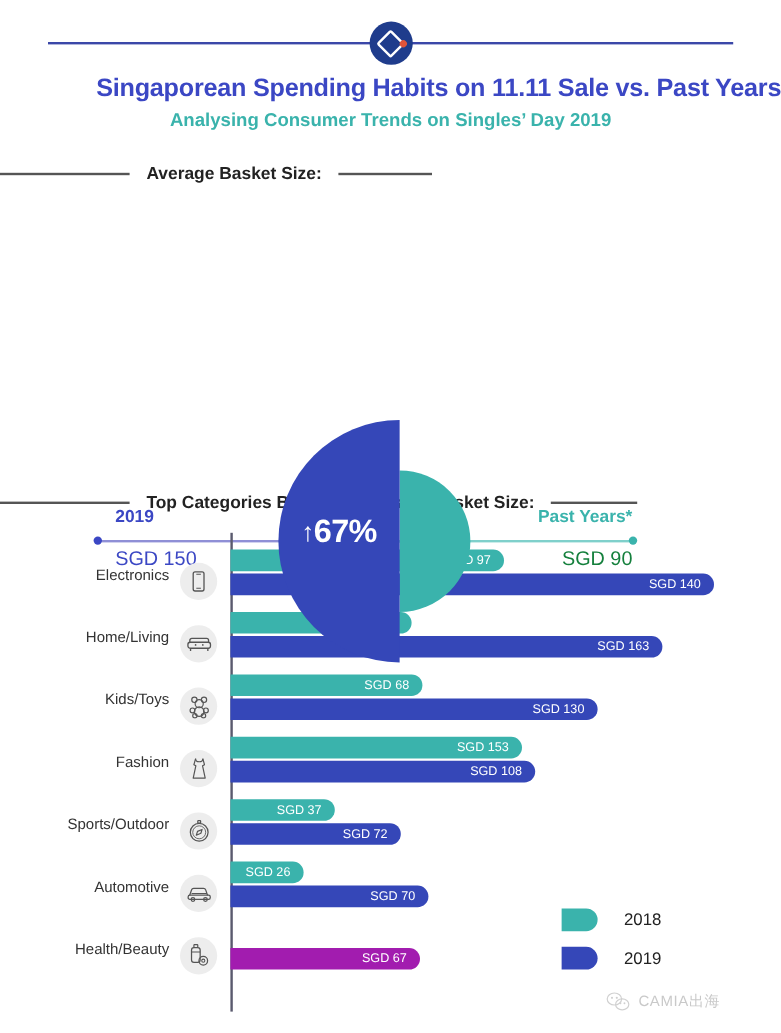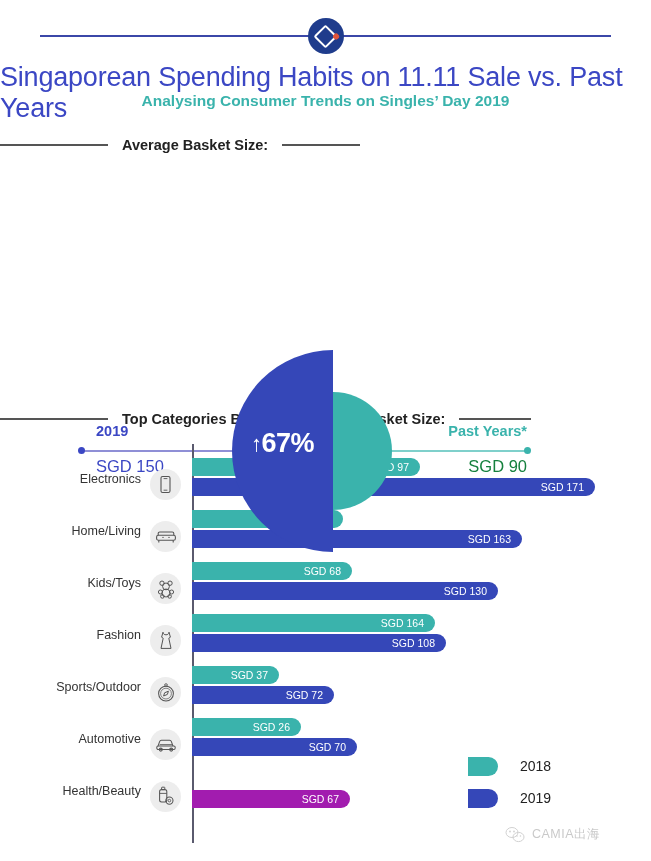--- a/index.html
+++ b/index.html
@@ -18,22 +18,22 @@
   .logo-diamond{
     width:13px;height:13px;border:2.4px solid #ffffff;transform:rotate(45deg);
     border-radius:2px;position:relative;
   }
   .logo-diamond:after{
     content:"";position:absolute;right:-4px;top:-4px;width:6px;height:6px;
     background:#e0543a;border-radius:50%;
   }
   
   .title{
-    position:absolute;left:0;right:0;top:62px;text-align:left;
-    font-size:27px;font-weight:normal;color:#3b47c4;letter-spacing:-0.2px;
+    position:absolute;left:0;right:0;top:62px;text-align:right;
+    font-size:21px;font-weight:bold;color:#3b47c4;letter-spacing:-0.2px;
   }
   .subtitle{
     position:absolute;left:0;right:0;top:92px;text-align:center;
     font-size:15.5px;color:#3ab3ac;font-weight:bold;
   }
   
   .section-head{
     position:absolute;left:0;right:0;display:flex;align-items:center;
     gap:14px;
   }
@@ -163,39 +163,39 @@
           <svg width="17" height="19" viewBox="0 0 17 19">
             <rect x="4" y="1.5" width="9" height="16" rx="1.6" fill="none" stroke="#555" stroke-width="1.1"></rect>
             <line x1="6.6" y1="3.6" x2="10.4" y2="3.6" stroke="#555" stroke-width="0.9"></line>
             <line x1="6.6" y1="15.2" x2="10.4" y2="15.2" stroke="#555" stroke-width="0.9"></line>
           </svg>
         </div>
         <div class="bar y2018" style="width: 228px; background: rgb(58, 179, 172);">
           <span class="vlabel">SGD 97</span>
         </div>
         <div class="bar y2019" style="width: 403px; background: rgb(53, 71, 184);">
-          <span class="vlabel">SGD 171</span>
+          <span class="vlabel">SGD 140</span>
         </div>
       </div>
       <div class="row" style="top: 70px;">
         <div class="cat-label">Home/Living</div>
         <div class="cat-icon">
           <svg width="22" height="19" viewBox="0 0 22 19">
             <path d="M3.2 8.2V6.6a1.6 1.6 0 0 1 1.6-1.6h12.4a1.6 1.6 0 0 1 1.6 1.6v1.6" fill="none" stroke="#555" stroke-width="1.1"></path>
             <rect x="1.6" y="8.2" width="18.8" height="5" rx="1.8" fill="none" stroke="#555" stroke-width="1.1"></rect>
             <line x1="3.8" y1="13.2" x2="3.8" y2="15.6" stroke="#555" stroke-width="1.1"></line>
             <line x1="18.2" y1="13.2" x2="18.2" y2="15.6" stroke="#555" stroke-width="1.1"></line>
             <circle cx="8" cy="10.4" r="0.7" fill="#555"></circle>
             <circle cx="14" cy="10.4" r="0.7" fill="#555"></circle>
           </svg>
         </div>
         <div class="bar y2018" style="width: 151px; background: rgb(58, 179, 172);">
           <span class="vlabel">SGD 64</span>
         </div>
-        <div class="bar y2019" style="width: 330px; background: rgb(53, 71, 184);">
+        <div class="bar y2019" style="width: 360px; background: rgb(53, 71, 184);">
           <span class="vlabel">SGD 163</span>
         </div>
       </div>
       <div class="row" style="top: 122px;">
         <div class="cat-label">Kids/Toys</div>
         <div class="cat-icon">
           <svg width="20" height="20" viewBox="0 0 20 20">
             <circle cx="6" cy="4.2" r="2.2" fill="none" stroke="#555" stroke-width="1"></circle>
             <circle cx="14" cy="4.2" r="2.2" fill="none" stroke="#555" stroke-width="1"></circle>
             <circle cx="10" cy="7.4" r="3.4" fill="none" stroke="#555" stroke-width="1"></circle>
@@ -215,21 +215,21 @@
       </div>
       <div class="row" style="top: 174px;">
         <div class="cat-label">Fashion</div>
         <div class="cat-icon">
           <svg width="18" height="21" viewBox="0 0 18 21">
             <path d="M6 2.2c0 1.6 1.3 2.6 3 2.6s3-1 3-2.6" fill="none" stroke="#555" stroke-width="1"></path>
             <path d="M6 2.2 4.6 7.2 6.2 8.2 4 18.4h10L11.8 8.2l1.6-1L12 2.2" fill="none" stroke="#555" stroke-width="1" stroke-linejoin="round"></path>
           </svg>
         </div>
         <div class="bar y2018" style="width: 243px; background: rgb(58, 179, 172);">
-          <span class="vlabel">SGD 164</span>
+          <span class="vlabel">SGD 153</span>
         </div>
         <div class="bar y2019" style="width: 254px; background: rgb(53, 71, 184);">
           <span class="vlabel">SGD 108</span>
         </div>
       </div>
       <div class="row" style="top: 226px;">
         <div class="cat-label">Sports/Outdoor</div>
         <div class="cat-icon">
           <svg width="20" height="20" viewBox="0 0 20 20">
             <circle cx="10" cy="10.6" r="7.4" fill="none" stroke="#555" stroke-width="1.05"></circle>
@@ -249,21 +249,21 @@
         <div class="cat-label">Automotive</div>
         <div class="cat-icon">
           <svg width="22" height="17" viewBox="0 0 22 17">
             <path d="M3 10.2 4.6 5.6a1.9 1.9 0 0 1 1.8-1.3h8.2a1.9 1.9 0 0 1 1.8 1.3l1.6 4.6" fill="none" stroke="#555" stroke-width="1.05"></path>
             <rect x="1.8" y="9.9" width="18.4" height="3.6" rx="1.4" fill="none" stroke="#555" stroke-width="1.05"></rect>
             <circle cx="5.8" cy="13.6" r="1.5" fill="none" stroke="#555" stroke-width="1.05"></circle>
             <circle cx="16.2" cy="13.6" r="1.5" fill="none" stroke="#555" stroke-width="1.05"></circle>
             <line x1="4.6" y1="8.6" x2="17.4" y2="8.6" stroke="#555" stroke-width="0.85"></line>
           </svg>
         </div>
-        <div class="bar y2018" style="width: 61px; background: rgb(58, 179, 172); padding-left: 48px;">
+        <div class="bar y2018" style="width: 61px; background: rgb(58, 179, 172);">
           <span class="vlabel">SGD 26</span>
         </div>
         <div class="bar y2019" style="width: 165px; background: rgb(53, 71, 184);">
           <span class="vlabel">SGD 70</span>
         </div>
       </div>
       <div class="row" style="top: 330px;">
         <div class="cat-label">Health/Beauty</div>
         <div class="cat-icon">
           <svg width="19" height="21" viewBox="0 0 19 21">

